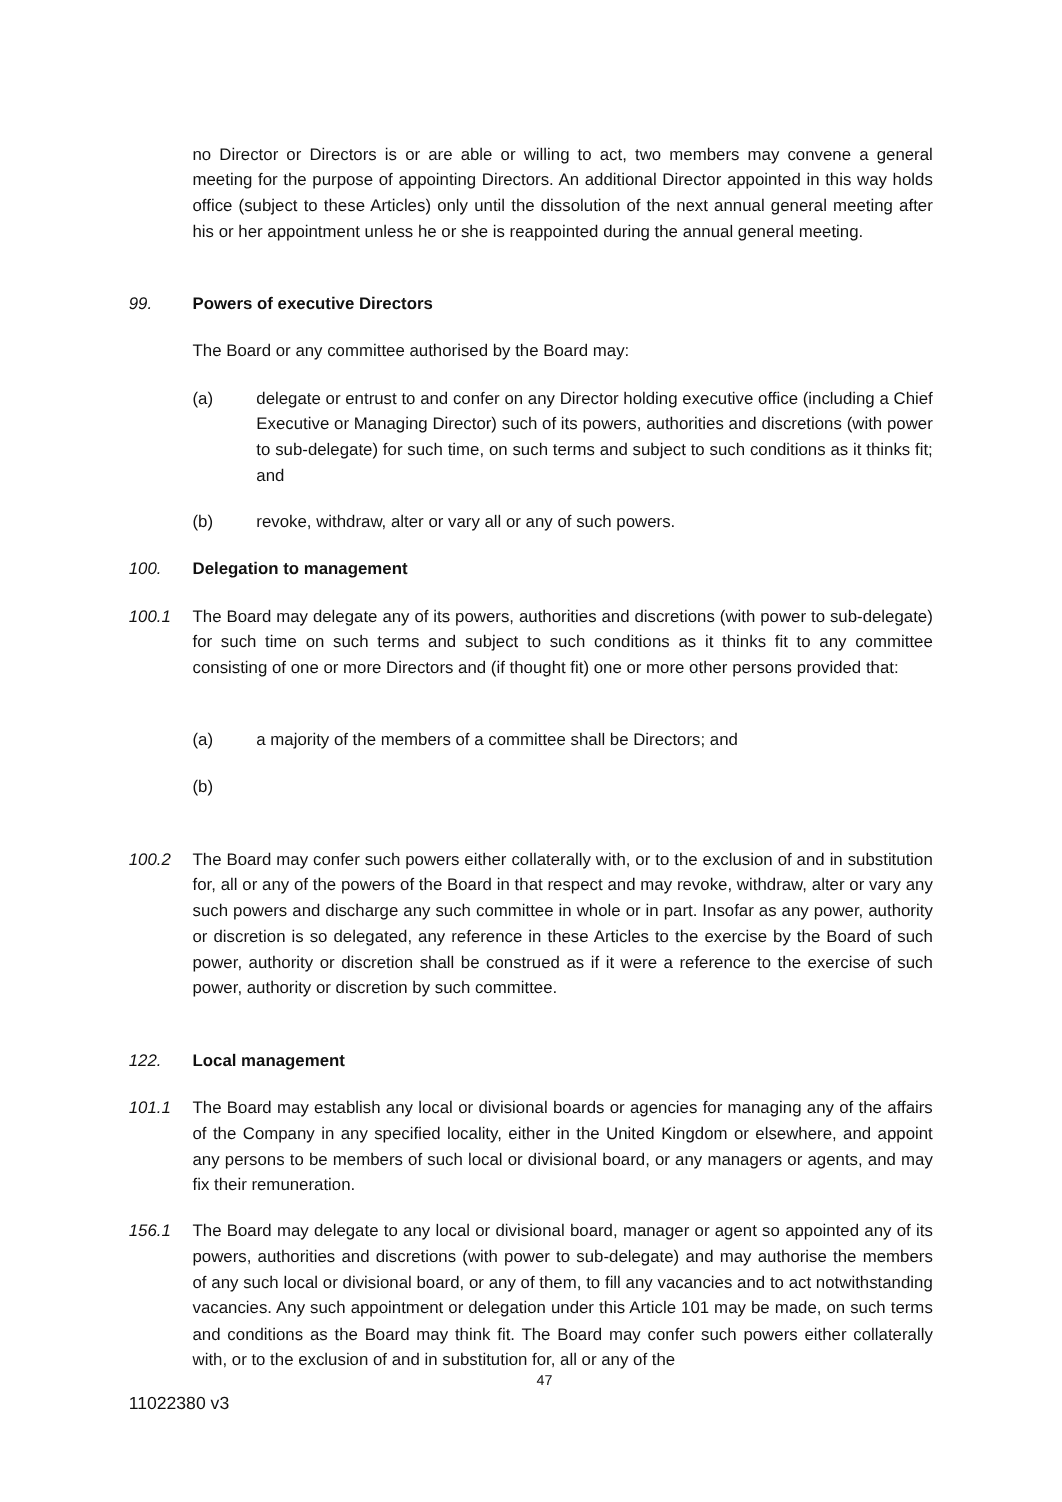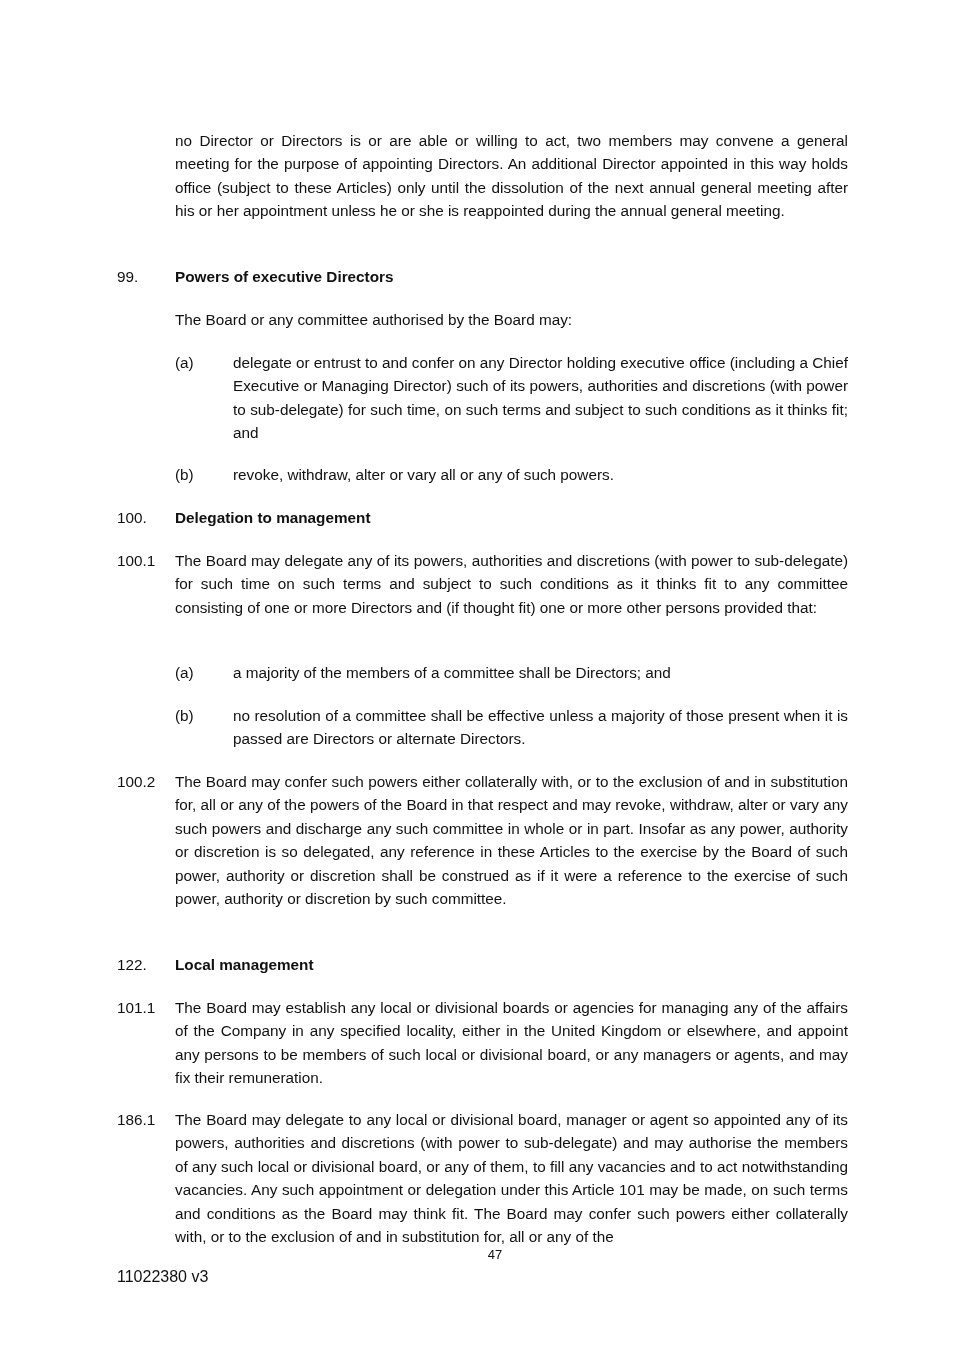--- a/index.html
+++ b/index.html
@@ -1,20 +1,20 @@
 <!DOCTYPE html>
 <html><head>
 <meta charset="utf-8">
 <style>
   html, body { margin: 0; padding: 0; background: #ffffff; }
   body { width: 965px; height: 1365px; position: relative; overflow: hidden;
     font-family: "Liberation Sans", sans-serif; color: #111; font-size: 15.3px; }
   .page { position: absolute; left: 0; top: 0; width: 965px; height: 1069px; }
   .para { position: absolute; left: 175px; width: 673px; line-height: 23.4px; text-align: justify; margin: 0; }
-  .num { position: absolute; left: 117px; line-height: 23.4px; }
+  .num { position: absolute; left: 117px; line-height: 23.4px; font-style: italic; }
   .heading { position: absolute; left: 175px; font-weight: bold; line-height: 23.4px; }
   .sublabel { position: absolute; left: 175px; line-height: 23.4px; }
   .subtext { position: absolute; left: 233px; width: 615px; line-height: 23.4px; text-align: justify; margin: 0; }
   .pagenum { position: absolute; left: 0; width: 990px; text-align: center; top: 1247px; font-size: 13px; }
   .docref { position: absolute; left: 117px; top: 1268px; font-size: 16px; }
 </style>
 </head>
 <body>
 
 <div class="page">
@@ -28,26 +28,25 @@
   <span class="sublabel" style="top:463px;">(b)</span>
   <p class="subtext" style="top:463px;">revoke, withdraw, alter or vary all or any of such powers.</p>
 
   <span class="num" style="top:506px;">100.</span>
   <span class="heading" style="top:506px;">Delegation to management</span>
   <span class="num" style="top:549px;">100.1</span>
   <p class="para" style="top:549px;">The Board may delegate any of its powers, authorities and discretions (with power to sub-delegate) for such time on such terms and subject to such conditions as it thinks fit to any committee consisting of one or more Directors and (if thought fit) one or more other persons provided that:</p>
   <span class="sublabel" style="top:661px;">(a)</span>
   <p class="subtext" style="top:661px;">a majority of the members of a committee shall be Directors; and</p>
   <span class="sublabel" style="top:704px;">(b)</span>
-  <p class="subtext" style="top:704px;">no resolution of a committee shall be effective unless a majority of those present when it is passed are Directors or alternate Directors.</p>
   <span class="num" style="top:770px;">100.2</span>
   <p class="para" style="top:770px;">The Board may confer such powers either collaterally with, or to the exclusion of and in substitution for, all or any of the powers of the Board in that respect and may revoke, withdraw, alter or vary any such powers and discharge any such committee in whole or in part. Insofar as any power, authority or discretion is so delegated, any reference in these Articles to the exercise by the Board of such power, authority or discretion shall be construed as if it were a reference to the exercise of such power, authority or discretion by such committee.</p>
 
   <span class="num" style="top:953px;">122.</span>
   <span class="heading" style="top:953px;">Local management</span>
   <span class="num" style="top:996px;">101.1</span>
   <p class="para" style="top:996px;">The Board may establish any local or divisional boards or agencies for managing any of the affairs of the Company in any specified locality, either in the United Kingdom or elsewhere, and appoint any persons to be members of such local or divisional board, or any managers or agents, and may fix their remuneration.</p>
-  <span class="num" style="top:1108px;">186.1</span>
+  <span class="num" style="top:1108px;">156.1</span>
   <p class="para" style="top:1108px;">The Board may delegate to any local or divisional board, manager or agent so appointed any of its powers, authorities and discretions (with power to sub-delegate) and may authorise the members of any such local or divisional board, or any of them, to fill any vacancies and to act notwithstanding vacancies. Any such appointment or delegation under this Article 101 may be made, on such terms and conditions as the Board may think fit. The Board may confer such powers either collaterally with, or to the exclusion of and in substitution for, all or any of the</p>
 
   <div class="pagenum">47</div>
   <div class="docref">11022380 v3</div>
 </div>
 
 </body></html>

